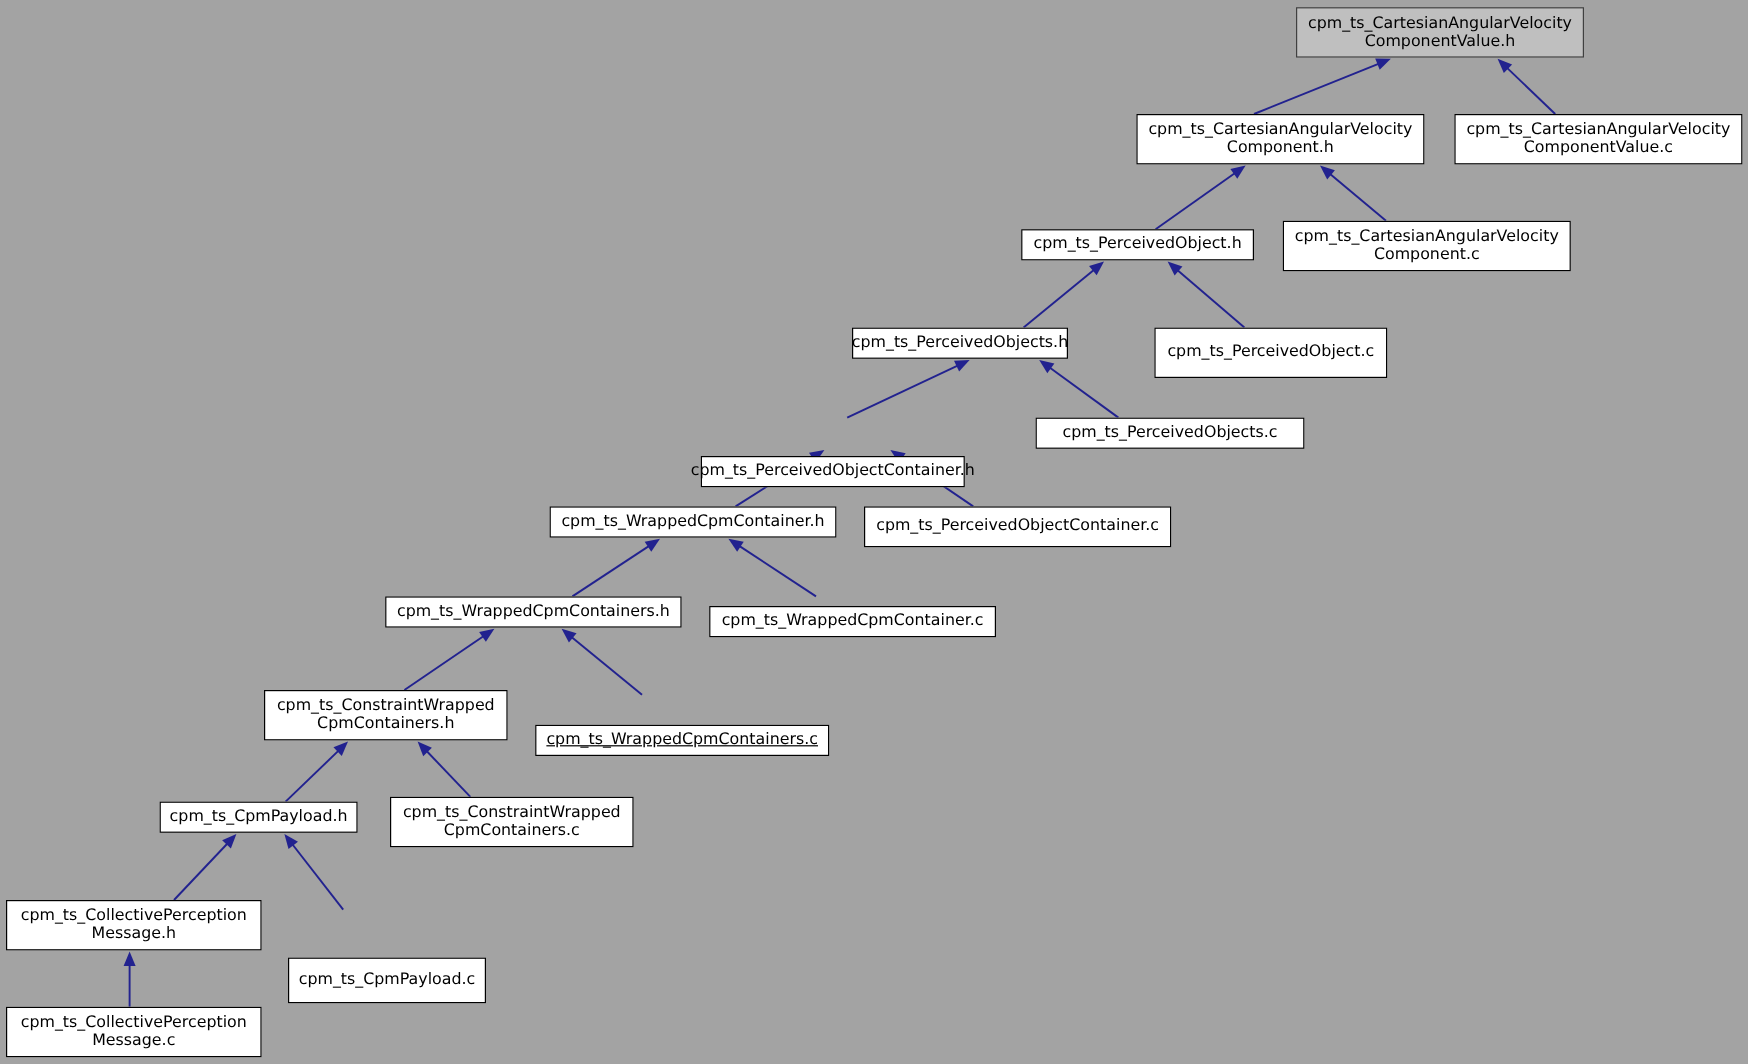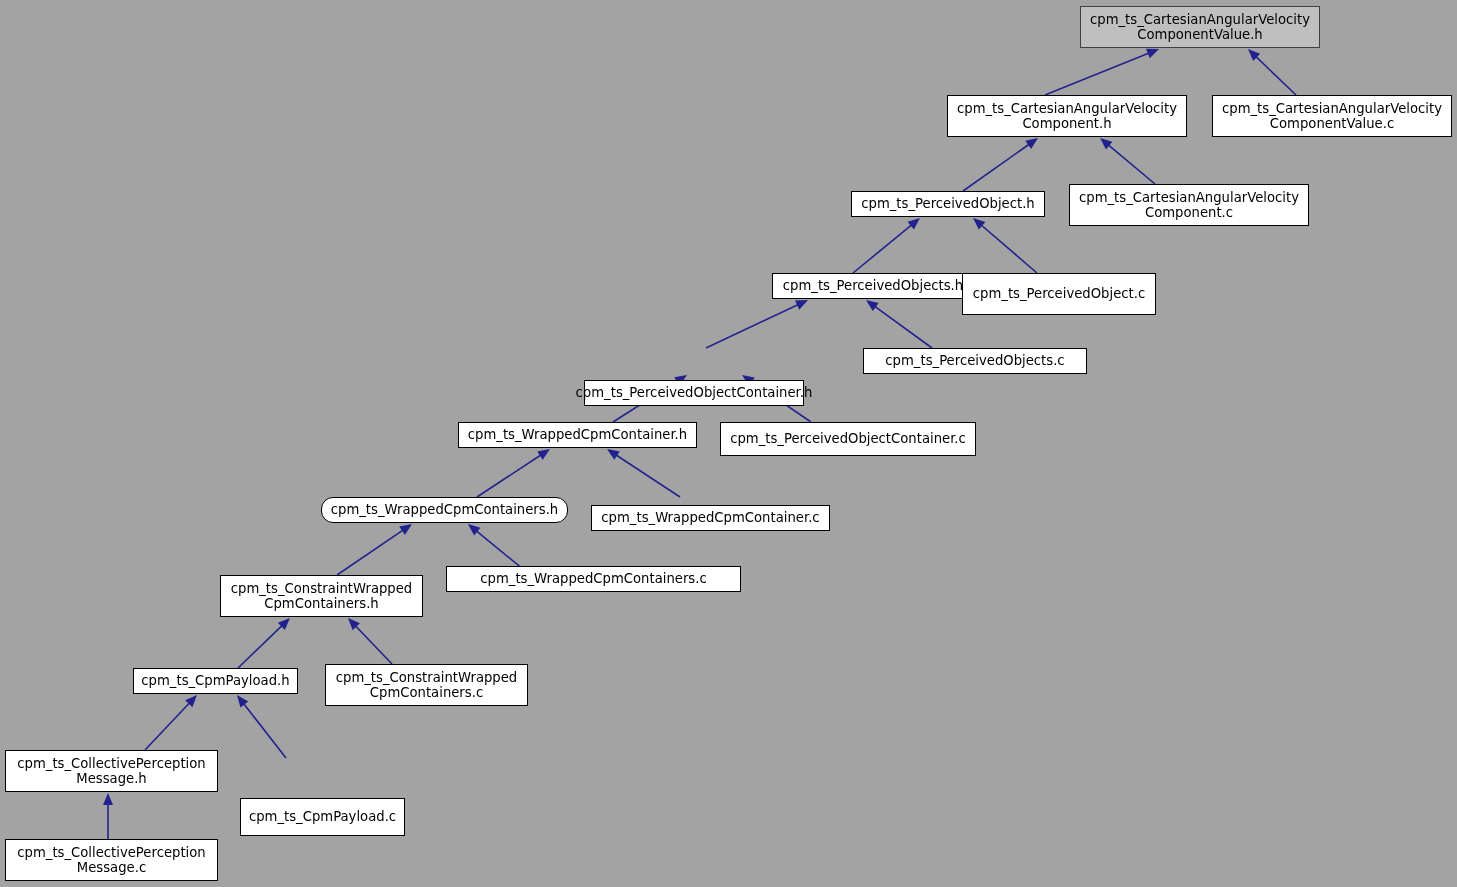--- a/index.html
+++ b/index.html
@@ -96,31 +96,31 @@
   <div id="nodes-layer">
       <div class="node root" style="left: 1080px; top: 6px; width: 240px; height: 42px;"><span class="label">cpm_ts_CartesianAngularVelocity
 ComponentValue.h</span></div>
       <div class="node" style="left: 947px; top: 95px; width: 240px; height: 42px;"><span class="label">cpm_ts_CartesianAngularVelocity
 Component.h</span></div>
       <div class="node" style="left: 1212px; top: 95px; width: 240px; height: 42px;"><span class="label">cpm_ts_CartesianAngularVelocity
 ComponentValue.c</span></div>
       <div class="node" style="left: 851px; top: 191px; width: 194px; height: 26px;"><span class="label">cpm_ts_PerceivedObject.h</span></div>
       <div class="node" style="left: 1069px; top: 184px; width: 240px; height: 42px;"><span class="label">cpm_ts_CartesianAngularVelocity
 Component.c</span></div>
-      <div class="node" style="left: 772px; top: 273px; width: 202px; height: 26px;"><span class="label">cpm_ts_PerceivedObjects.h</span></div>
+      <div class="node" style="left: 710px; top: 273px; width: 180px; height: 26px;"><span class="label">cpm_ts_PerceivedObjects.h</span></div>
       <div class="node" style="left: 962px; top: 273px; width: 194px; height: 42px;"><span class="label">cpm_ts_PerceivedObject.c</span></div>
       <div class="node" style="left: 584px; top: 348px; width: 220px; height: 26px; margin-top: 32px;"><span class="label">cpm_ts_PerceivedObjectContainer.h</span></div>
       <div class="node" style="left: 863px; top: 348px; width: 224px; height: 26px;"><span class="label">cpm_ts_PerceivedObjects.c</span></div>
       <div class="node" style="left: 458px; top: 422px; width: 239px; height: 26px; justify-content: center;"><span class="label">cpm_ts_WrappedCpmContainer.h</span></div>
       <div class="node" style="left: 720px; top: 422px; width: 256px; height: 34px;"><span class="label">cpm_ts_PerceivedObjectContainer.c</span></div>
-      <div class="node" style="left: 321px; top: 497px; width: 247px; height: 26px; border-radius: 12px;"><span class="label">cpm_ts_WrappedCpmContainers.h</span></div>
+      <div class="node" style="left: 321px; top: 497px; width: 247px; height: 26px;"><span class="label">cpm_ts_WrappedCpmContainers.h</span></div>
       <div class="node" style="left: 591px; top: 505px; width: 239px; height: 26px;"><span class="label">cpm_ts_WrappedCpmContainer.c</span></div>
       <div class="node" style="left: 220px; top: 575px; width: 203px; height: 42px;"><span class="label">cpm_ts_ConstraintWrapped
 CpmContainers.h</span></div>
-      <div class="node" style="left: 446px; top: 566px; width: 295px; height: 26px;"><span class="label">cpm_ts_WrappedCpmContainers.c</span></div>
+      <div class="node" style="left: 446px; top: 604px; width: 245px; height: 26px; text-decoration: underline;"><span class="label">cpm_ts_WrappedCpmContainers.c</span></div>
       <div class="node" style="left: 133px; top: 668px; width: 165px; height: 26px;"><span class="label">cpm_ts_CpmPayload.h</span></div>
       <div class="node" style="left: 325px; top: 664px; width: 203px; height: 42px;"><span class="label">cpm_ts_ConstraintWrapped
 CpmContainers.c</span></div>
       <div class="node" style="left: 5px; top: 750px; width: 213px; height: 42px;"><span class="label">cpm_ts_CollectivePerception
 Message.h</span></div>
       <div class="node" style="left: 240px; top: 750px; width: 165px; height: 38px; margin-top: 48px;"><span class="label">cpm_ts_CpmPayload.c</span></div>
       <div class="node" style="left: 5px; top: 839px; width: 213px; height: 42px;"><span class="label">cpm_ts_CollectivePerception
 Message.c</span></div>
     </div>
 </div>

